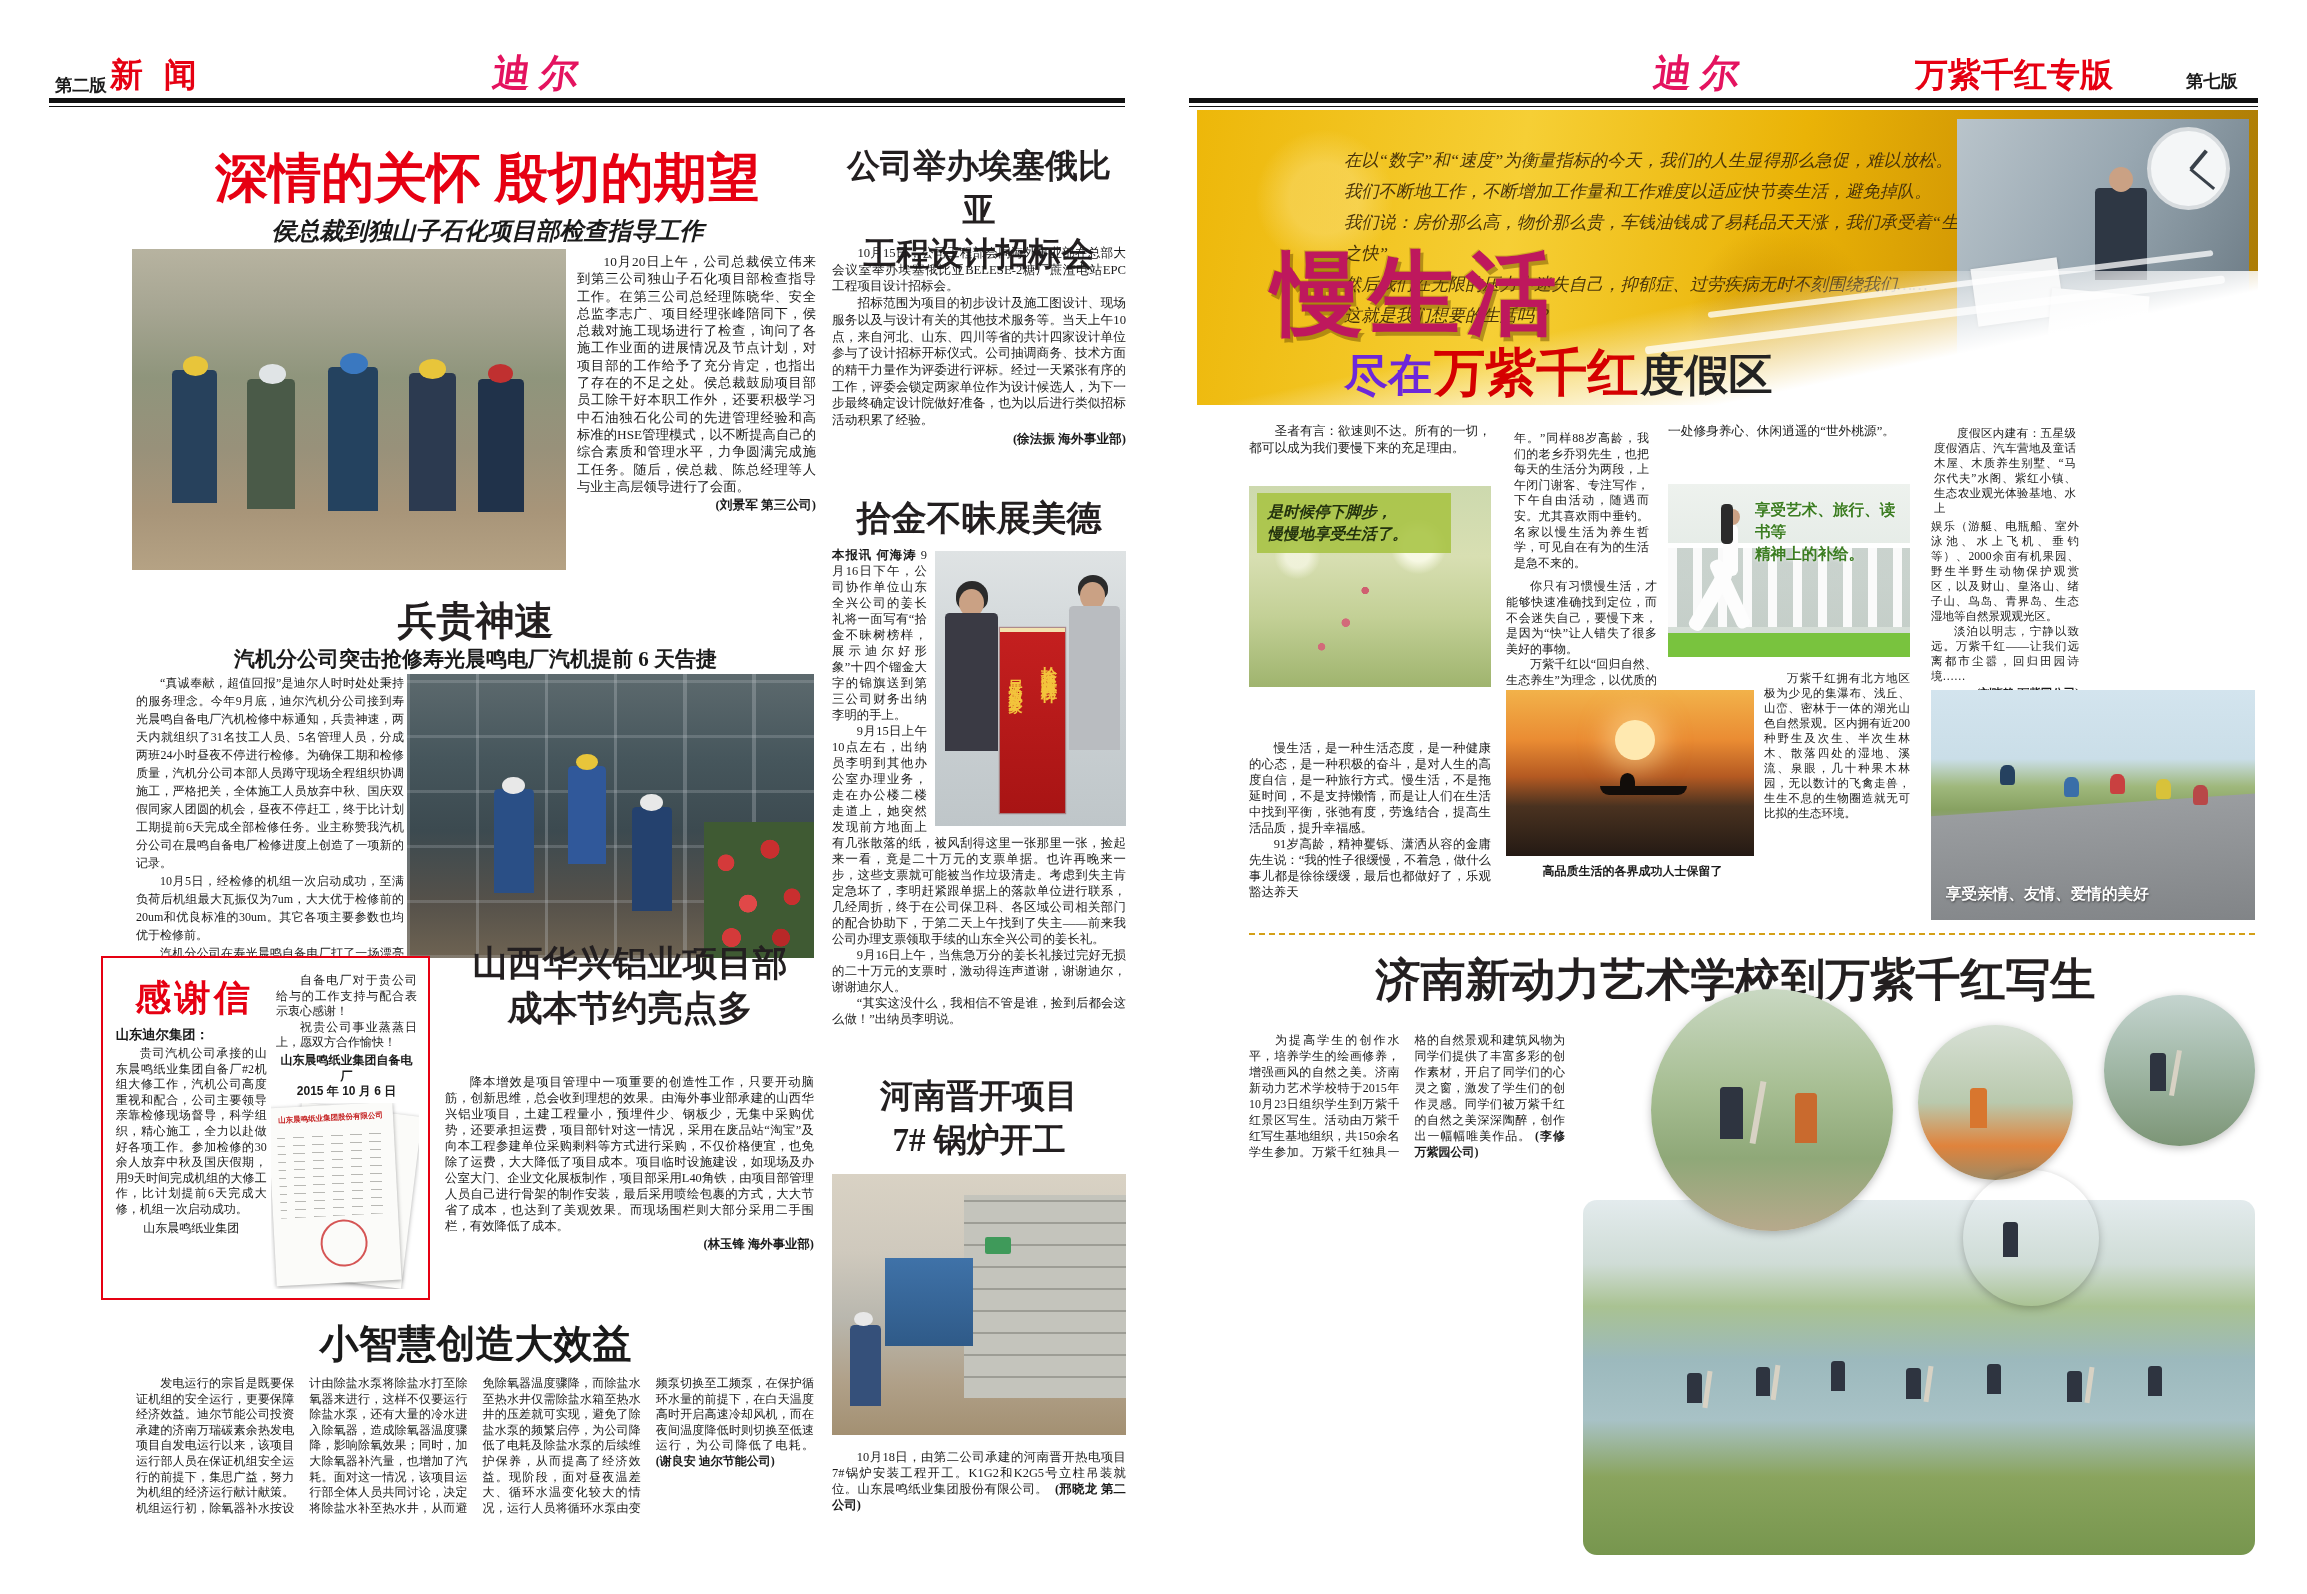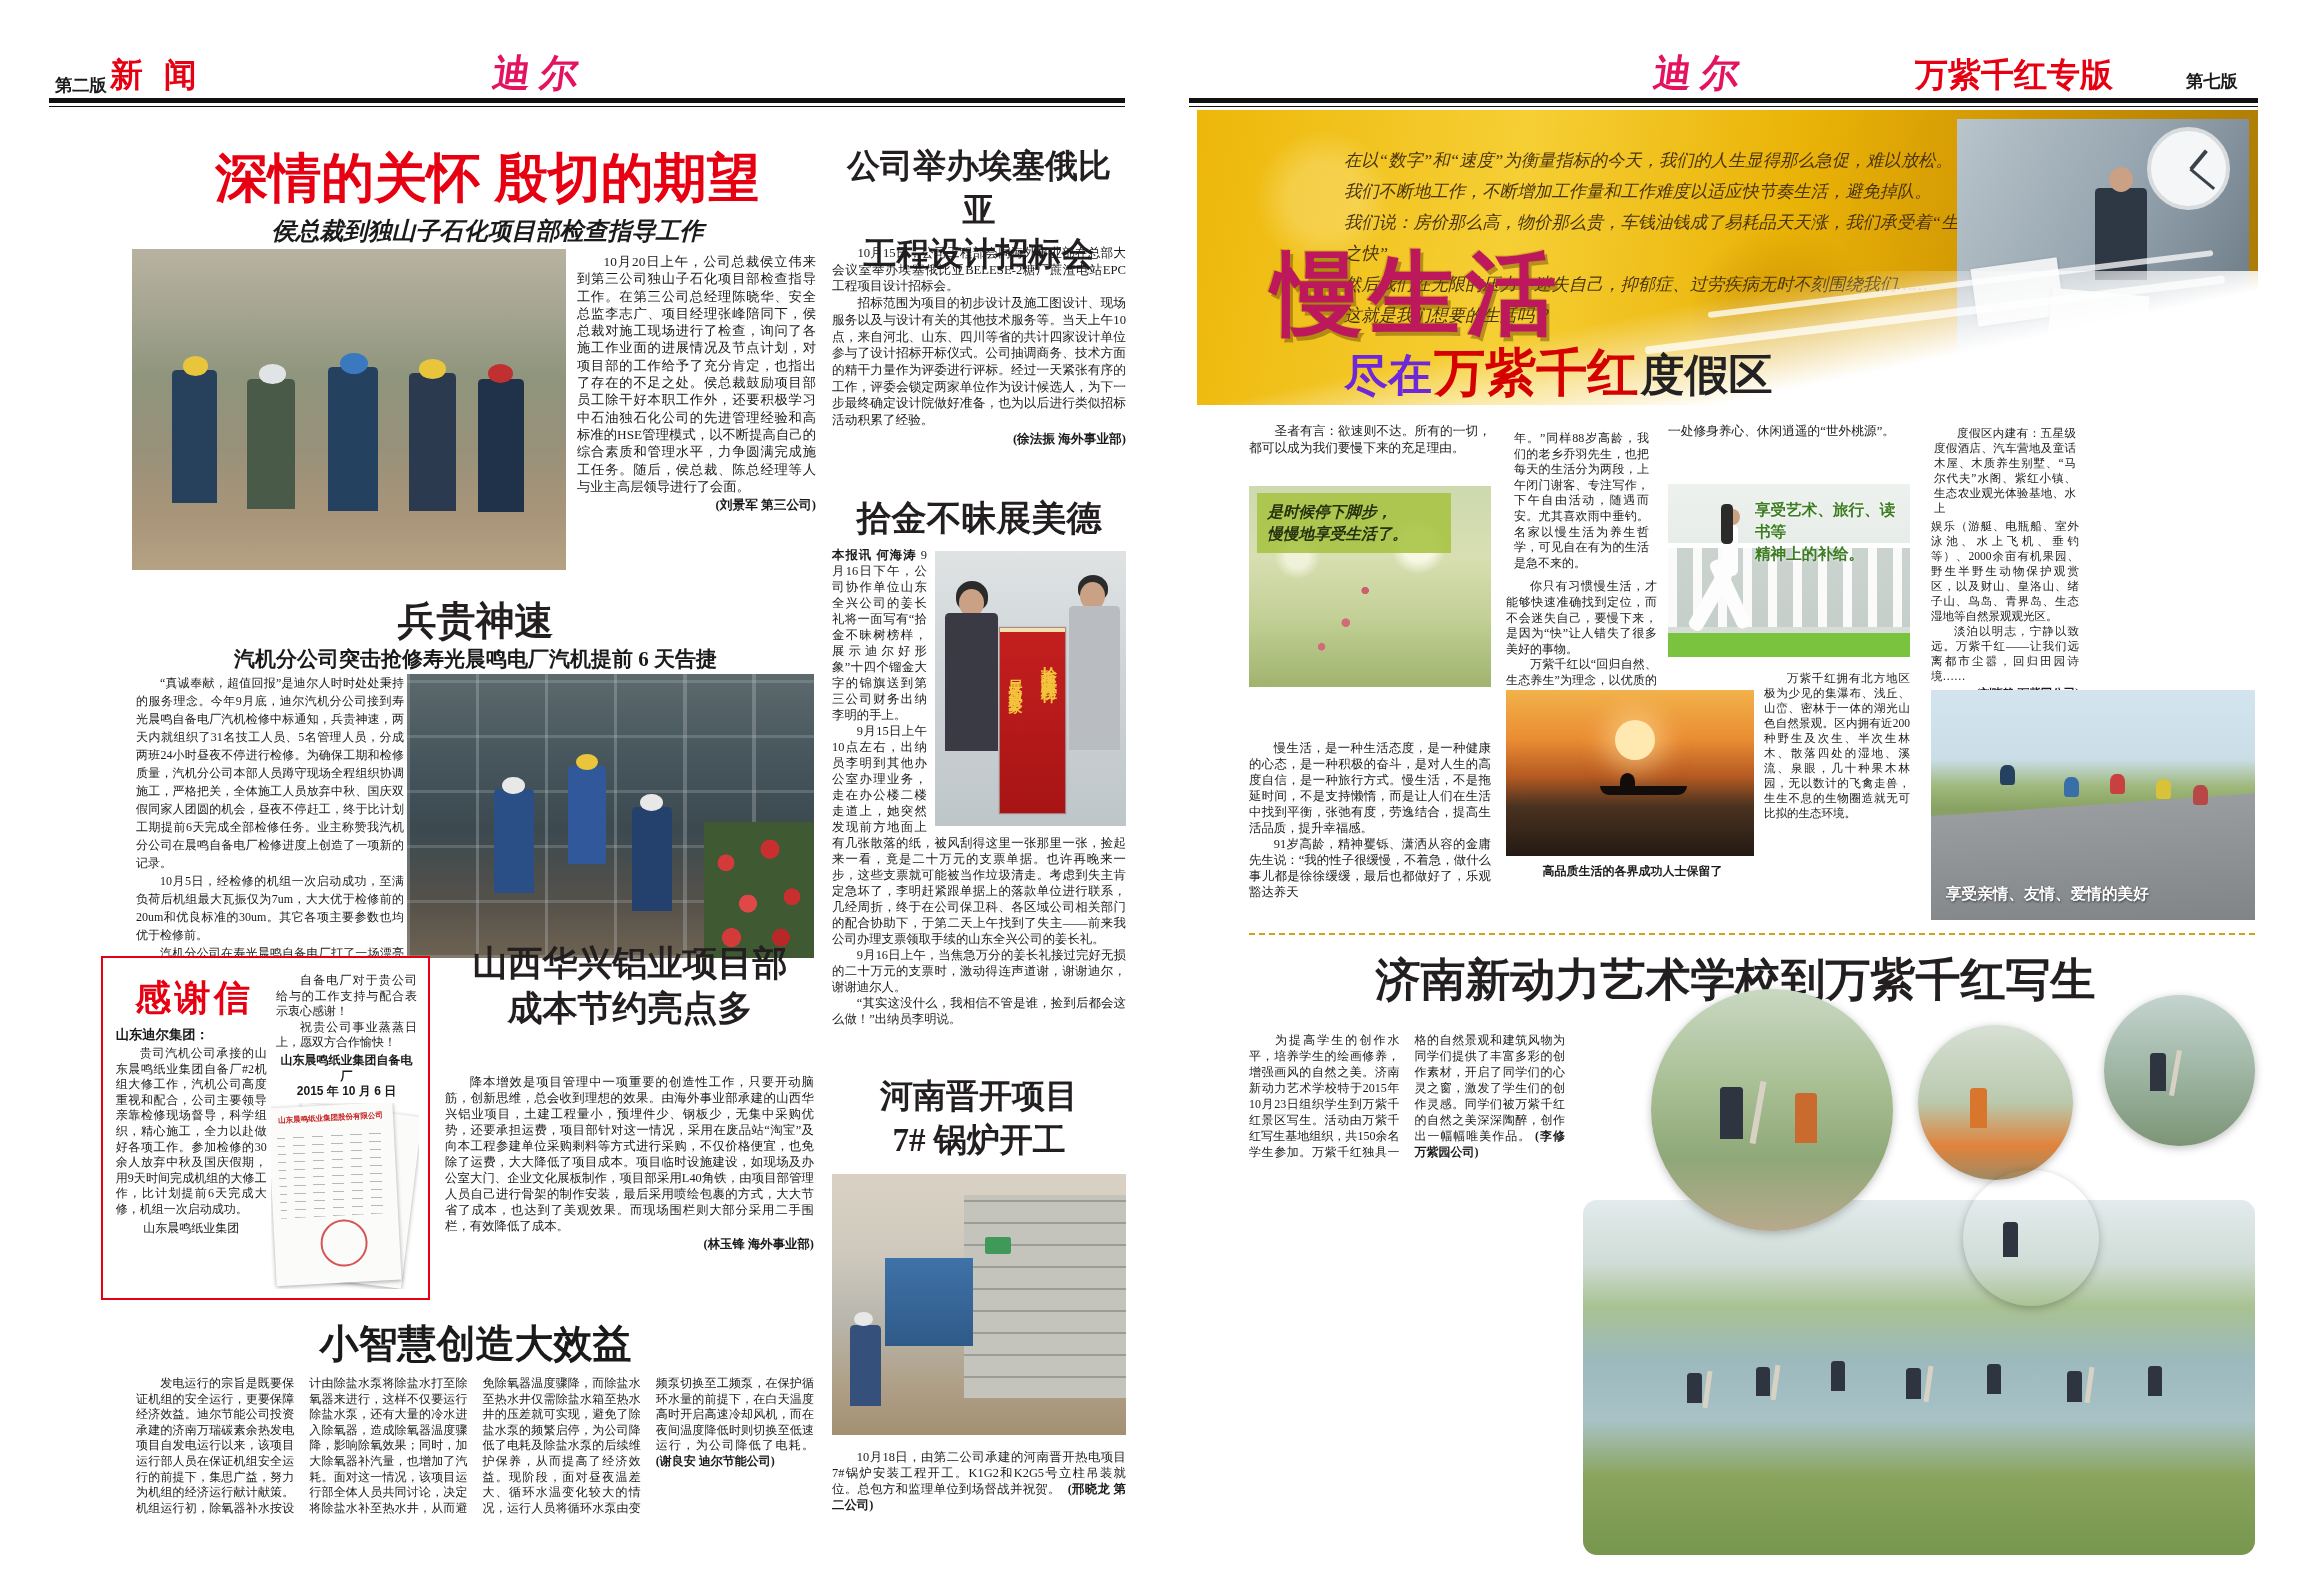--- a/index.html
+++ b/index.html
@@ -229,21 +229,21 @@
     <div>7# 锅炉开工</div>
   </div>
   <div class="photo ph-boiler" style="left:832px;top:1174px;width:294px;height:261px;">
     <div class="brickwall"></div>
     <div class="bluebox"></div>
     <div style="position:absolute;left:52%;top:24%;width:26.5px;height:17.3px;background:#3f9a5a;border-radius:2.3px;"></div>
     <div class="fig" style="left:6%;top:58%;width:31px;height:81px;background:#35507a;"></div>
     <div class="helmet" style="left:7.5%;top:53%;width:18.5px;height:14px;background:#e8e8e8;"></div>
   </div>
   <div class="abs body-txt" style="left:832px;top:1449px;width:294px;font-size:12.4px;line-height:16px;">
-    <p><span>10月18日，由第二公司承建的河南晋开热电项目7#锅炉安装工程开工。K1G2和K2G5号立柱吊装就位。总包方和监理单位到场督战并祝贺。</span>&nbsp;&nbsp;<span style="font-weight:bold;">(邢晓龙  第二公司)</span></p>
+    <p><span>10月18日，由第二公司承建的河南晋开热电项目7#锅炉安装工程开工。K1G2和K2G5号立柱吊装就位。山东晨鸣纸业集团股份有限公司。</span>&nbsp;&nbsp;<span style="font-weight:bold;">(邢晓龙  第二公司)</span></p>
   </div>
 
   <div class="abs gold-banner" style="left:1197px;top:110px;width:1061px;height:295px;">
     <div class="abs serif" style="left:147px;top:35px;width:732px;font-size:17.3px;line-height:31px;color:#49340a;font-style:italic;">
       <div>在以“数字”和“速度”为衡量指标的今天，我们的人生显得那么急促，难以放松。</div>
       <div>我们不断地工作，不断增加工作量和工作难度以适应快节奏生活，避免掉队。</div>
       <div>我们说：房价那么高，物价那么贵，车钱油钱成了易耗品天天涨，我们承受着“生命中不能承受之快”。</div>
       <div>然后我们在无限的压力中迷失自己，抑郁症、过劳疾病无时不刻围绕我们……</div>
       <div>这就是我们想要的生活吗？</div>
     </div>

